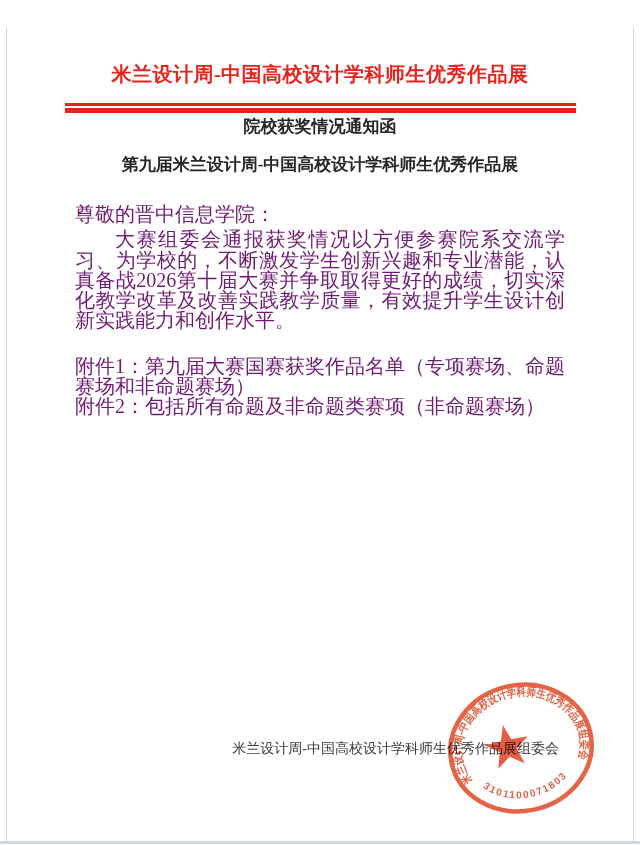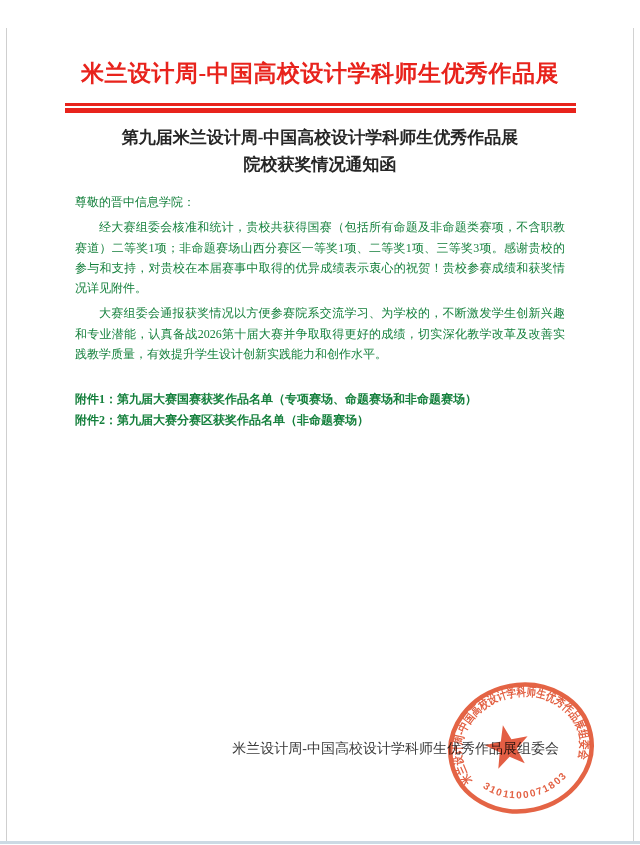--- a/index.html
+++ b/index.html
@@ -12,21 +12,21 @@
     color:#3b3b3b;
   }
   
   .edge-left{position:absolute;left:6px;top:28px;bottom:4px;width:1px;background:#cfcfcf;}
   .edge-right{position:absolute;right:6px;top:28px;bottom:4px;width:1px;background:#d2d2d2;}
   .edge-bottom{position:absolute;left:0;right:0;bottom:1px;height:3px;background:#ccdae4;}
 
   .banner{
     margin:0;padding-top:54px;
     text-align:center;
-    font-size:23px;line-height:40px;
+    font-size:20px;line-height:40px;
     font-weight:bold;
     letter-spacing:0.5px;
     color:#e8231c;
   }
   .rule{
     width:511px;height:10px;
     margin:9px auto 0 auto;
     background:linear-gradient(to bottom,
       #e8231c 0px,#e8231c 3px,
       #ffffff 3px,#ffffff 5px,
@@ -34,29 +34,29 @@
   }
   .subtitle{
     margin:0;text-align:center;
     font-size:17px;line-height:27px;
     font-weight:bold;color:#262626;
   }
   .subtitle.first{margin-top:11px;}
 
   .letter{
     position:absolute;
-    left:75px;top:192px;width:490px;
-    font-size:12px;line-height:20.3px;
+    left:75px;top:204px;width:490px;
+    font-size:20px;line-height:20.3px;
     text-align:justify;
-    color:#15803d;
+    color:#701a75;
   }
   .letter p{margin:0;}
   .salutation{margin-bottom:5px !important;}
   .para{text-indent:2em;margin-bottom:5px !important;}
-  .attachment{margin:0;font-weight:bold;}
+  .attachment{margin:0;}
   .attachment.first{margin-top:25px !important;}
 
   .signature{
     position:absolute;
     top:737px;right:81px;
     text-align:right;
     font-size:14px;line-height:23px;
     color:#3b3b3b;
   }
 
@@ -77,29 +77,28 @@
 <body>
 
 <div class="page">
 
   <div class="edge-left"></div>
   <div class="edge-right"></div>
   <div class="edge-bottom"></div>
 
   <h1 class="banner">米兰设计周-中国高校设计学科师生优秀作品展</h1>
   <div class="rule"></div>
+  <h2 class="subtitle">院校获奖情况通知函</h2>
   <h2 class="subtitle first">第九届米兰设计周-中国高校设计学科师生优秀作品展</h2>
-  <h2 class="subtitle">院校获奖情况通知函</h2>
 
   <div class="letter">
     <p class="salutation">尊敬的晋中信息学院：</p>
-    <p class="para">经大赛组委会核准和统计，贵校共获得国赛（包括所有命题及非命题类赛项，不含职教赛道）二等奖1项；非命题赛场山西分赛区一等奖1项、二等奖1项、三等奖3项。感谢贵校的参与和支持，对贵校在本届赛事中取得的优异成绩表示衷心的祝贺！贵校参赛成绩和获奖情况详见附件。</p>
     <p class="para">大赛组委会通报获奖情况以方便参赛院系交流学习、为学校的，不断激发学生创新兴趣和专业潜能，认真备战2026第十届大赛并争取取得更好的成绩，切实深化教学改革及改善实践教学质量，有效提升学生设计创新实践能力和创作水平。</p>
     <p class="attachment first">附件1：第九届大赛国赛获奖作品名单（专项赛场、命题赛场和非命题赛场）</p>
-    <p class="attachment">附件2：第九届大赛分赛区获奖作品名单（非命题赛场）</p>
+    <p class="attachment">附件2：包括所有命题及非命题类赛项（非命题赛场）</p>
   </div>
 
   <div class="signature">
     <div>米兰设计周-中国高校设计学科师生优秀作品展组委会</div>
   </div>
 
   <div class="stamp">
     <svg width="172" height="172" viewBox="-86 -86 172 172">
       <g transform="rotate(-12)">
         <ellipse class="seal-ring" cx="0" cy="0" rx="71" ry="63" stroke-width="4.5"></ellipse>

